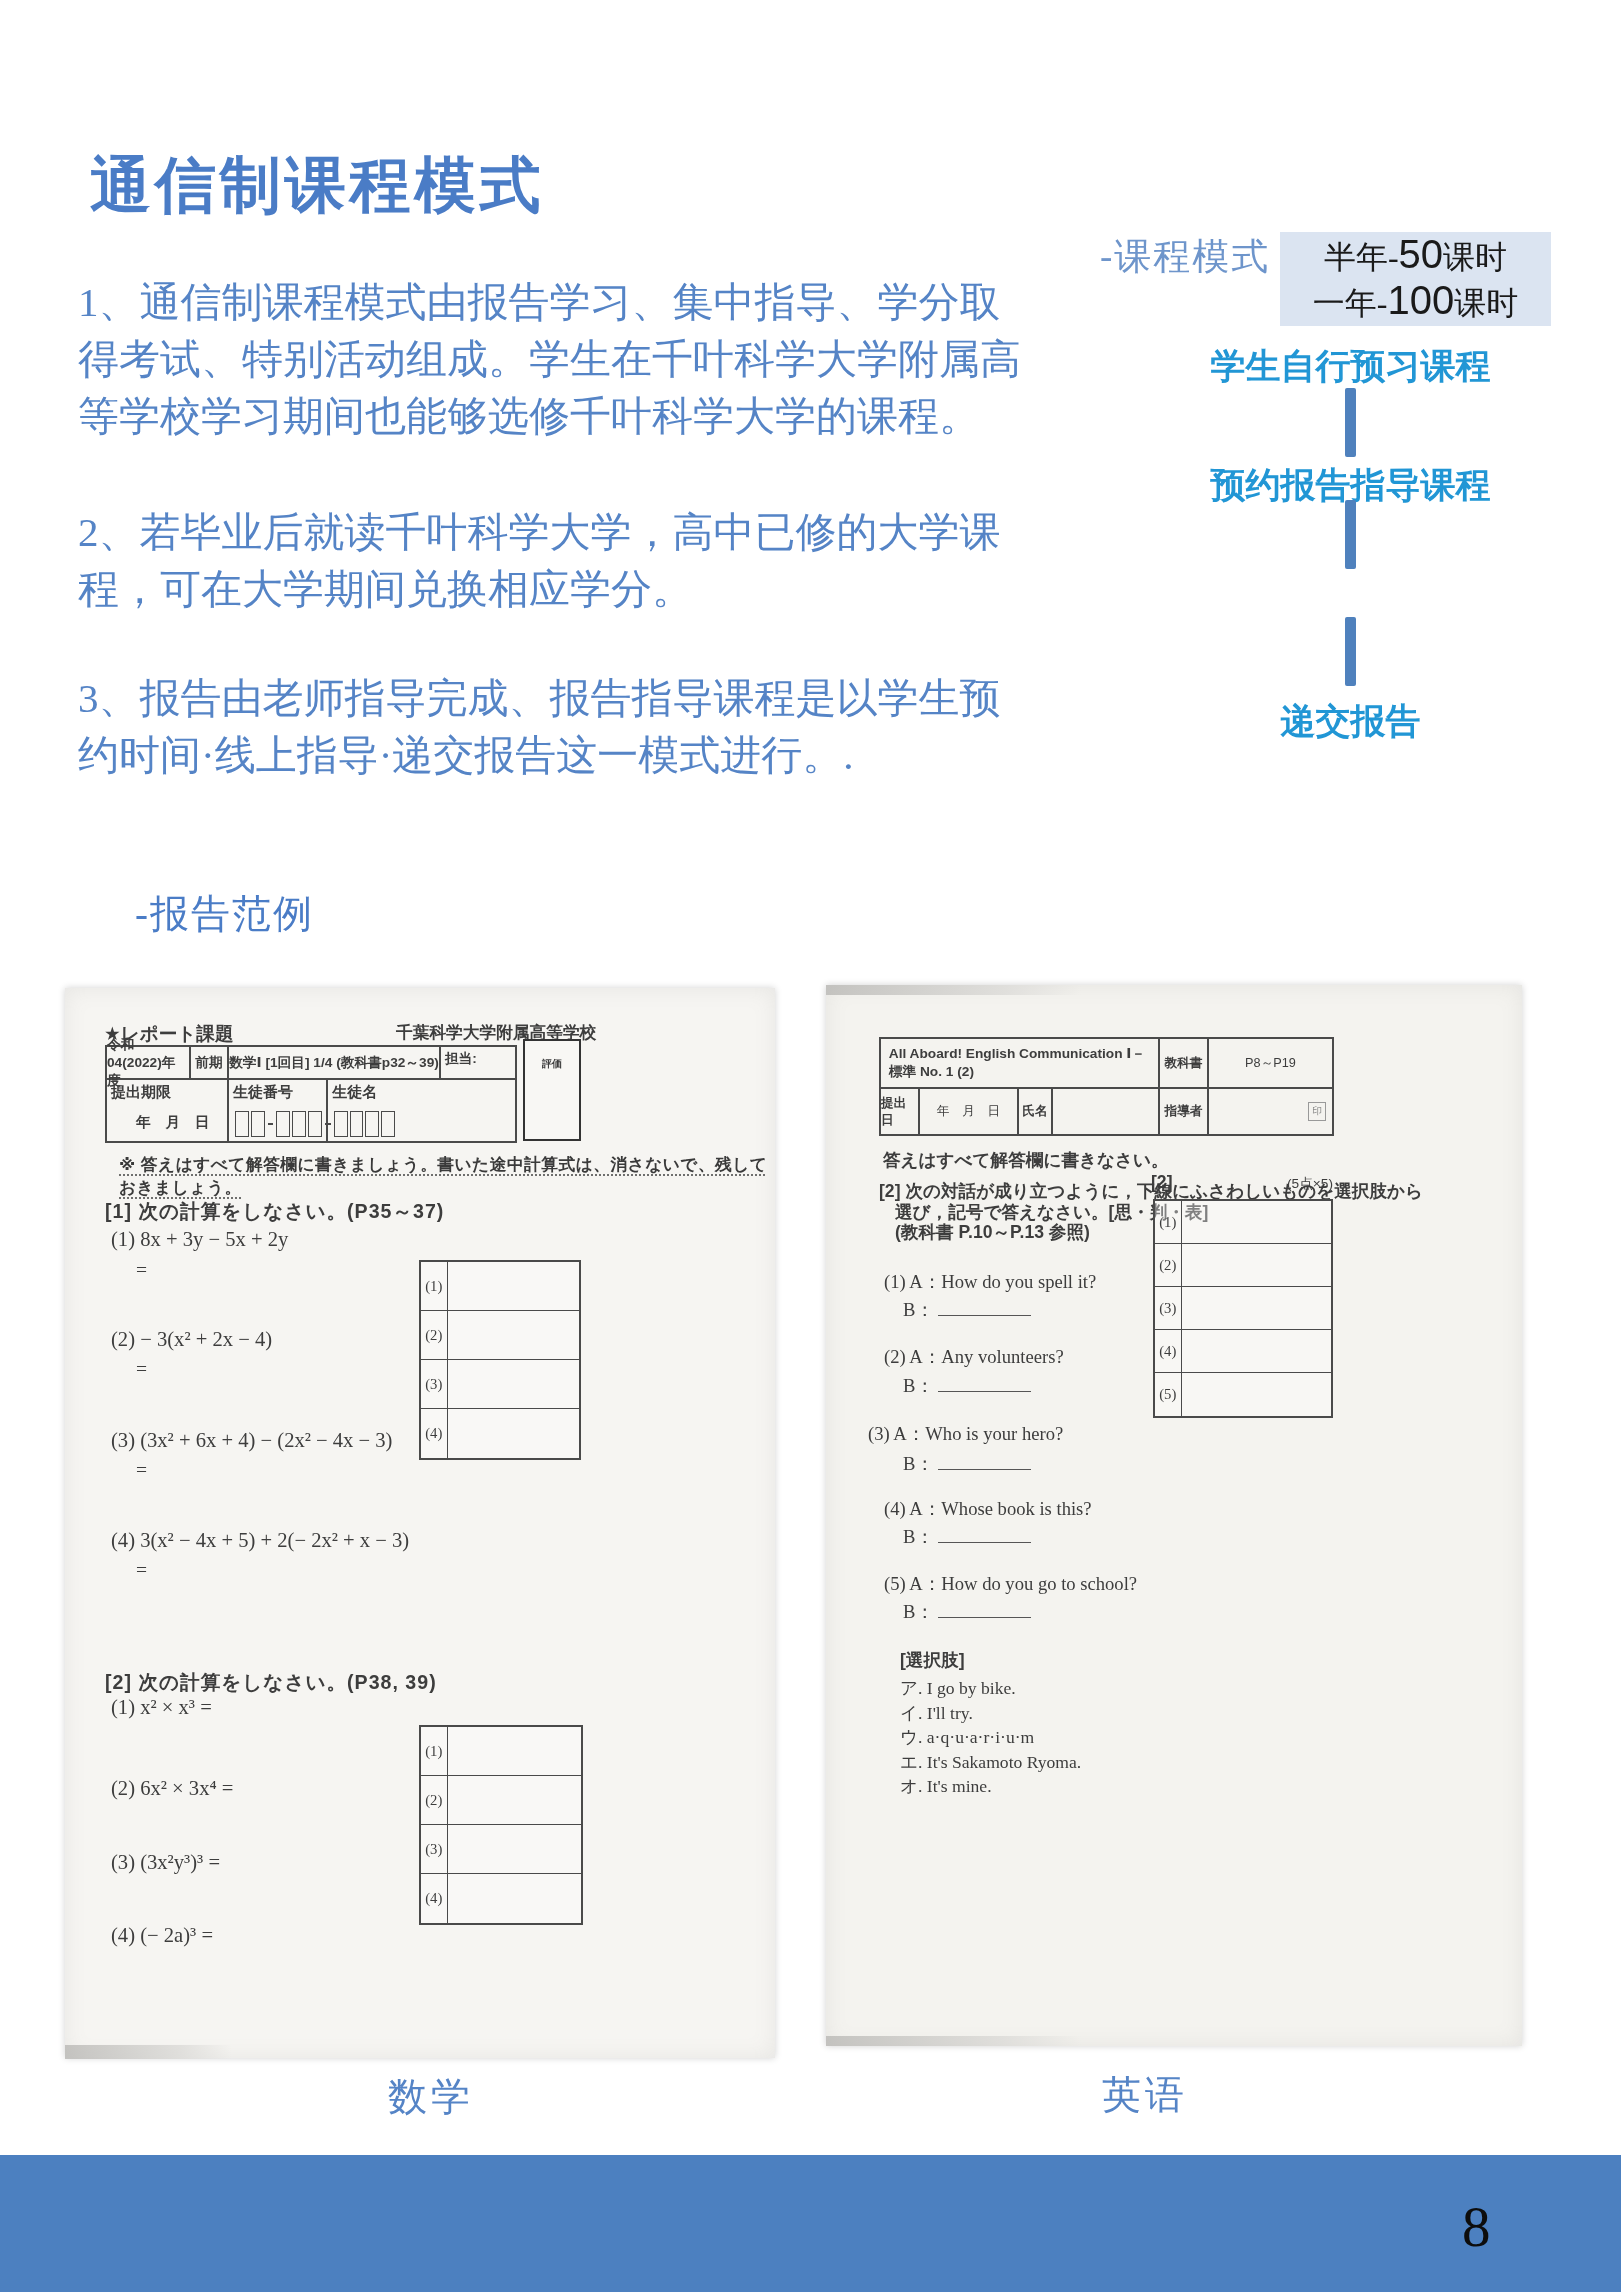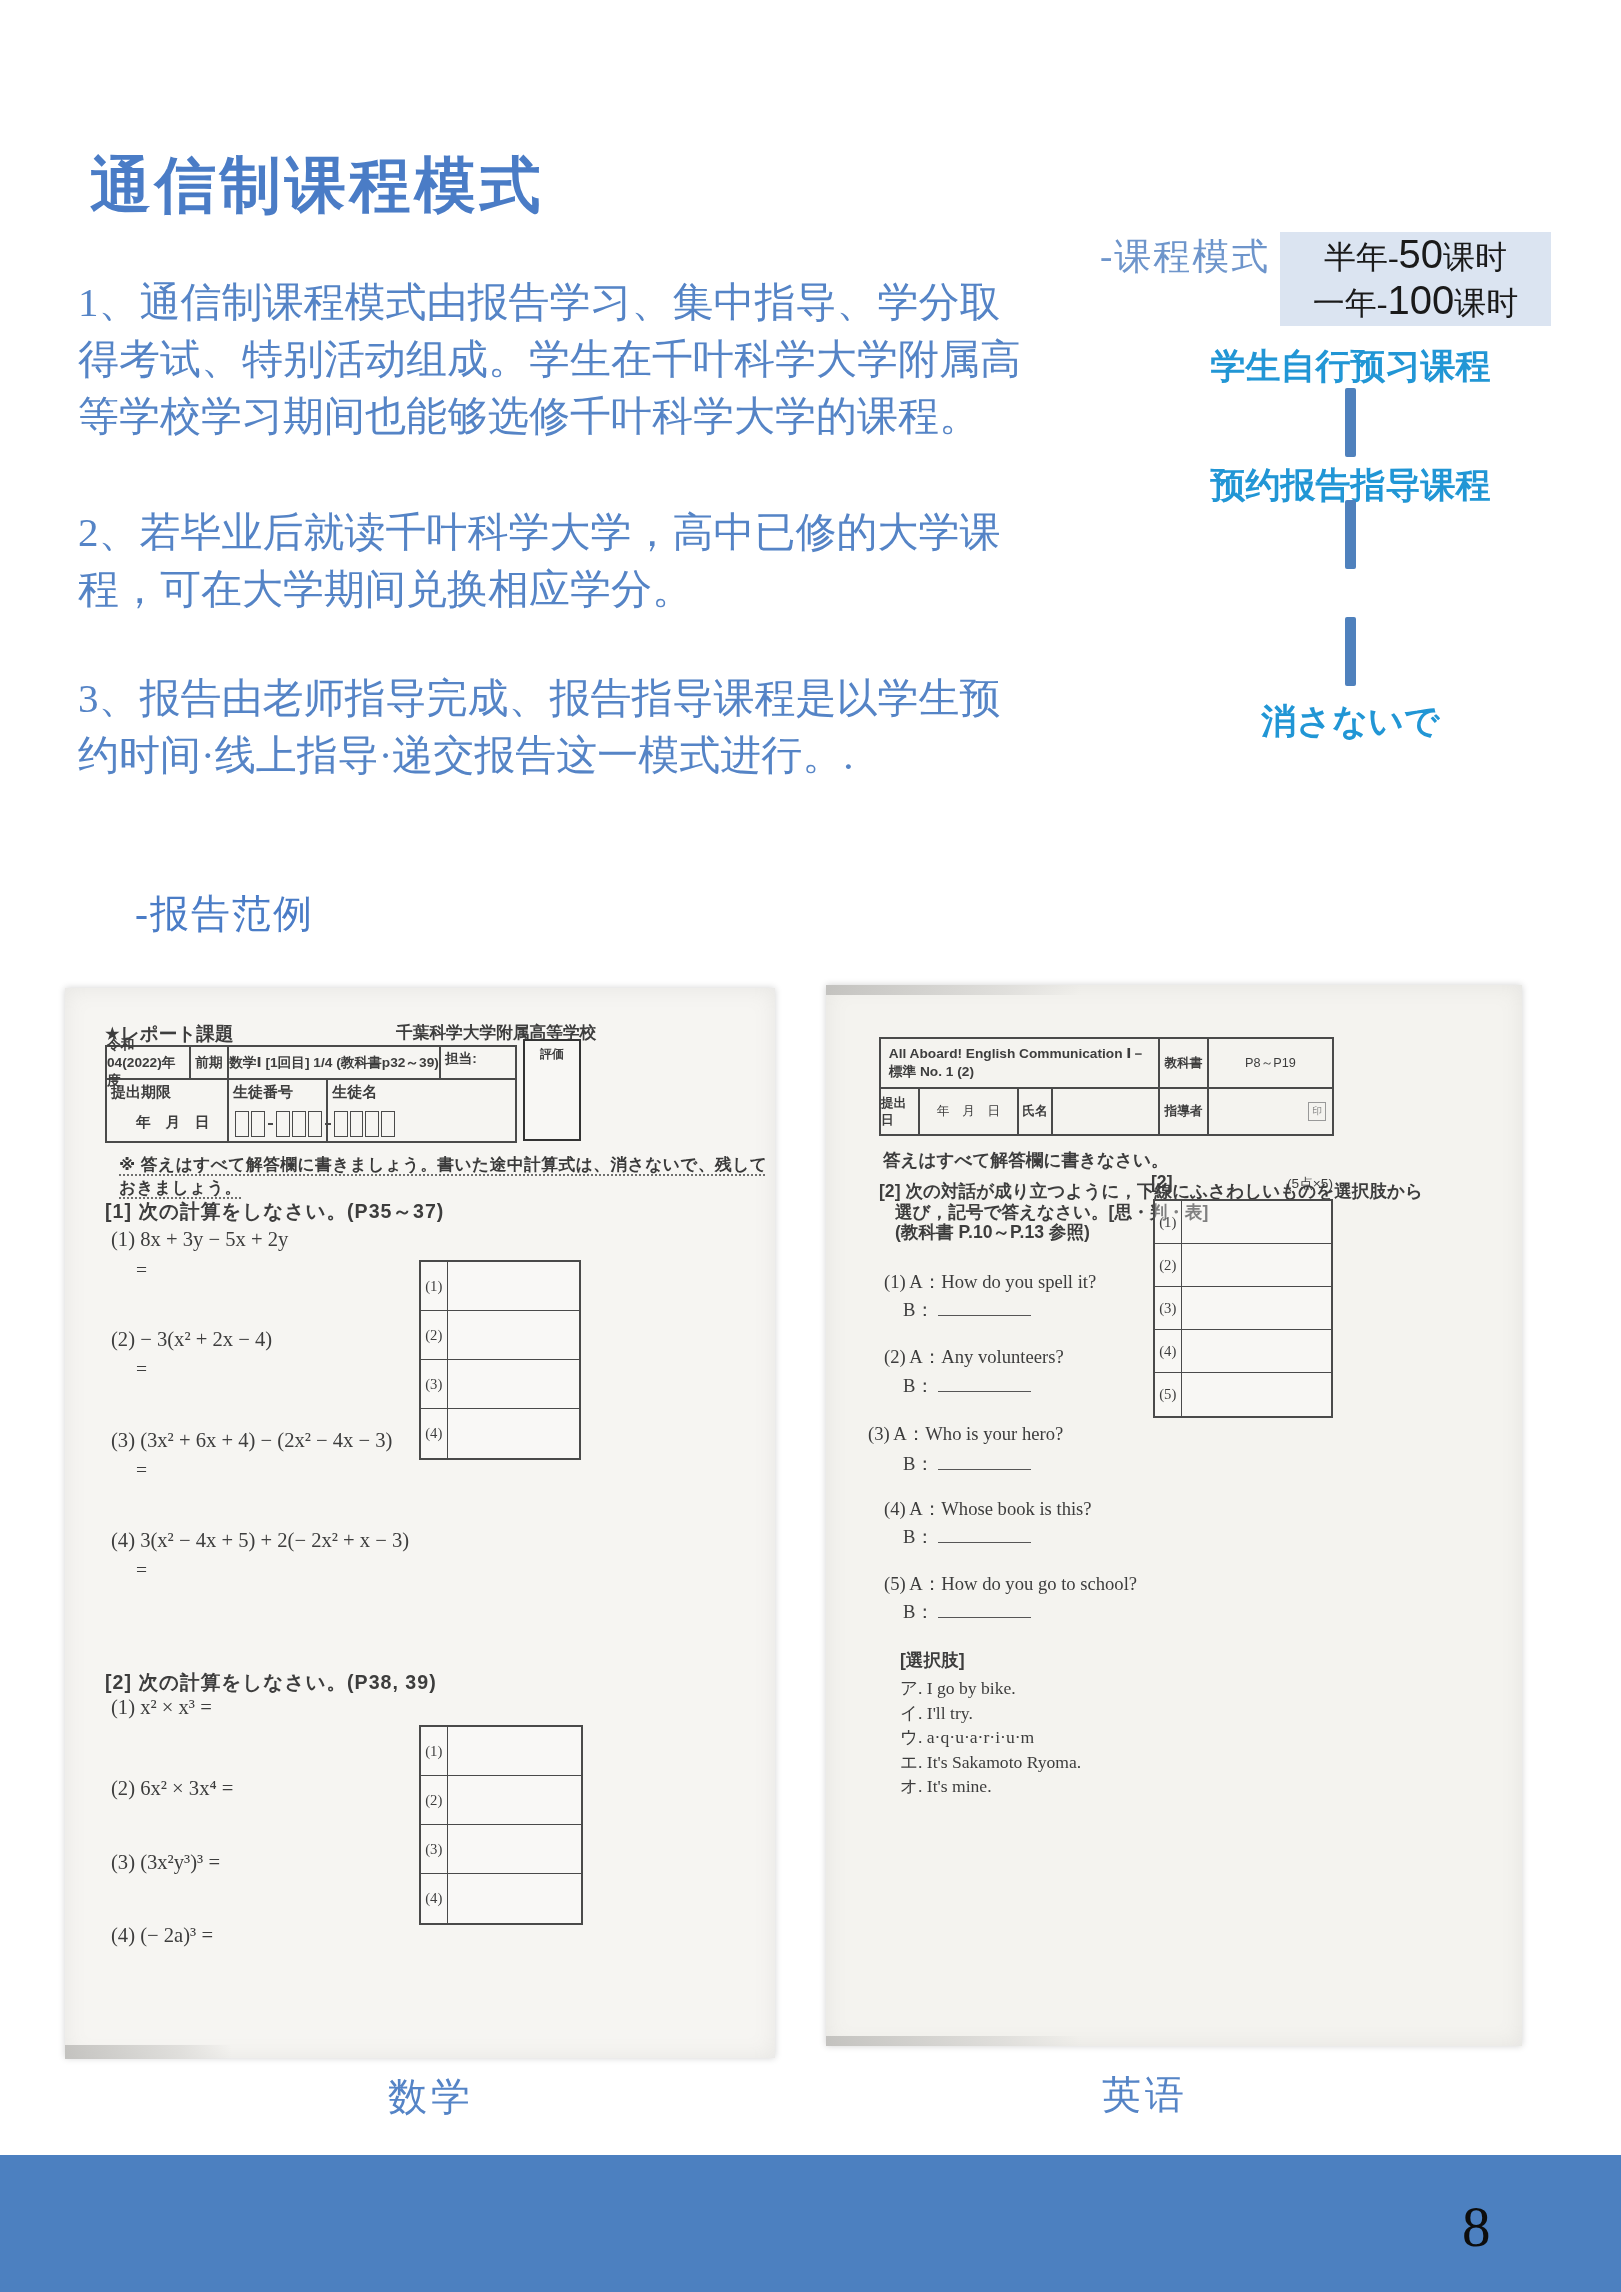--- a/index.html
+++ b/index.html
@@ -39,21 +39,21 @@
   .mh-table{left:40px;top:57px;width:408px;border:2px solid #4a4a4a;}
   .mh-row{display:flex;}
   .mh-row1{height:31px;border-bottom:2px solid #4a4a4a;}
   .mh-row2{height:61px;}
   .mh-cell{border-right:2px solid #4a4a4a;box-sizing:border-box;position:relative;
            font-size:13.7px;font-weight:bold;font-family:"Liberation Sans","DejaVu Sans",sans-serif;}
   .mh-cell:last-child{border-right:none;}
   .mh-center{display:flex;align-items:center;justify-content:center;}
   .cell-lab{position:absolute;left:3.9px;top:2.9px;font-size:15px;font-weight:bold;}
   .hyouka-box{left:458px;top:51px;width:54px;height:98px;border:2.9px solid #333;background:#f8f7f4;}
-  .hyouka-box span{display:block;text-align:center;margin-top:5px;font-size:12px;font-weight:bold;}
+  .hyouka-box span{display:block;text-align:center;margin-top:16px;font-size:10px;font-weight:bold;}
   .digit-boxes{position:absolute;left:5.9px;top:31px;display:flex;align-items:center;gap:2px;}
   .dbox{width:11.8px;height:23.5px;border:1.5px solid #4a4a4a;}
   .dash{width:5.9px;height:2px;background:#4a4a4a;margin:0 1px;}
   .m-note{left:54px;top:165px;width:652px;font-size:16.7px;font-weight:bold;letter-spacing:0.5px;
           text-decoration:underline dotted #555;text-underline-offset:4.9px;color:#3a3a3a;}
   .m-sec{font-size:19.6px;font-weight:bold;letter-spacing:1px;}
   .m-prob{font-size:20.6px;white-space:nowrap;}
   .m-eq{font-size:19.6px;}
 
   
@@ -114,21 +114,21 @@
     <div class="hours-line"><span>半年-</span><span class="num">50</span><span>课时</span></div>
     <div class="hours-line"><span>一年-</span><span class="num">100</span><span>课时</span></div>
   </div>
 
   <div class="abs flow">
     <div class="flow-step" style="top:4.9px;">学生自行预习课程</div>
     <div class="flow-bar" style="top:50px;height:69px;"></div>
     <div class="flow-step" style="top:124px;">预约报告指导课程</div>
     <div class="flow-bar" style="top:162px;height:69px;"></div>
     <div class="flow-bar" style="top:279px;height:69px;"></div>
-    <div class="flow-step" style="top:360px;">消さないで</div>
+    <div class="flow-step" style="top:360px;">递交报告</div>
   </div>
 
   <div class="abs re-label">-报告范例</div>
 
   <div class="abs sheet sheet-math">
     <div class="abs jp bold" style="left:39px;top:33px;font-size:18.6px;">★レポート課題</div>
     <div class="abs jp bold" style="left:331px;top:33px;font-size:16.7px;">千葉科学大学附属高等学校</div>
 
     <div class="abs mh-table">
       <div class="mh-row mh-row1">

